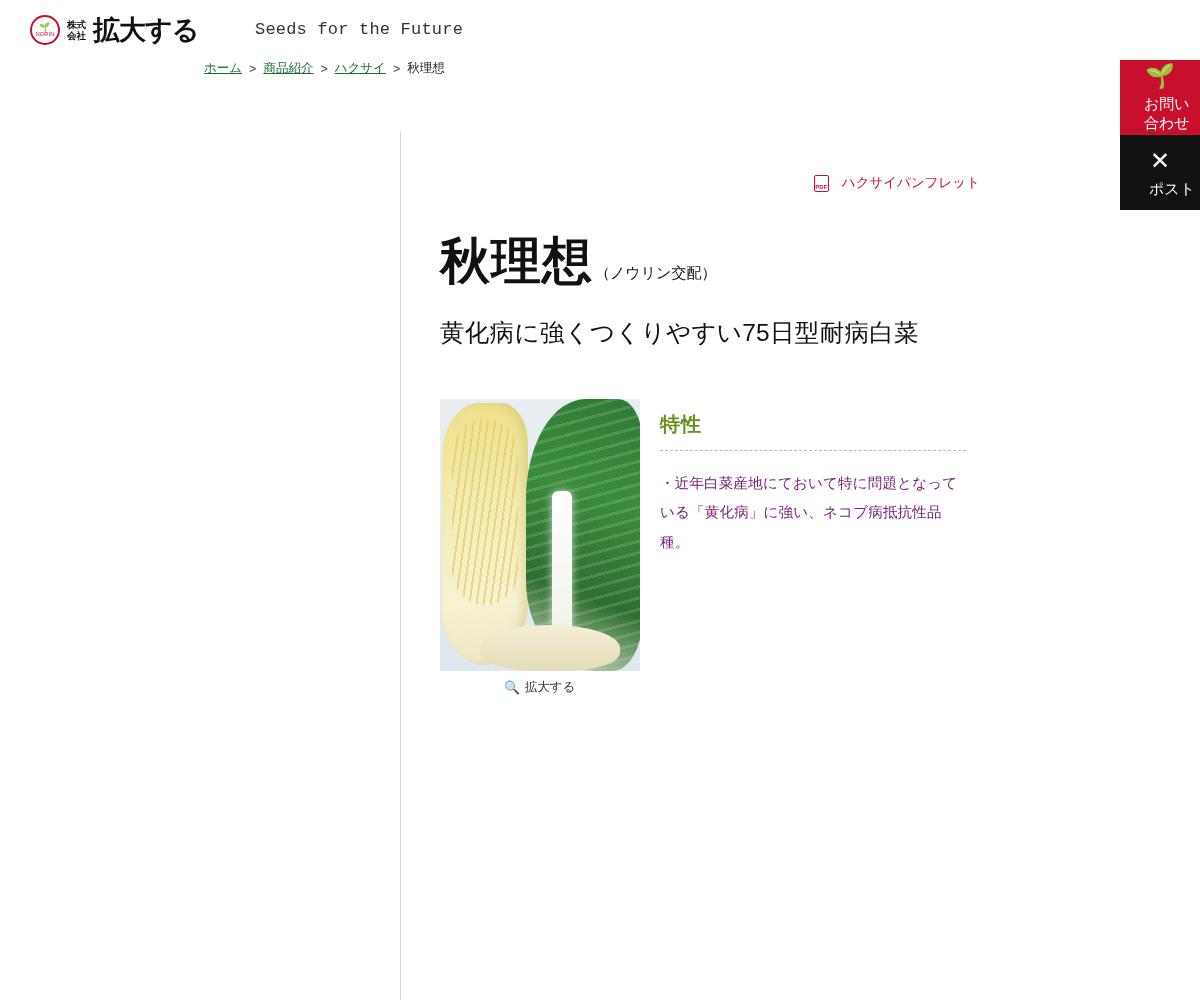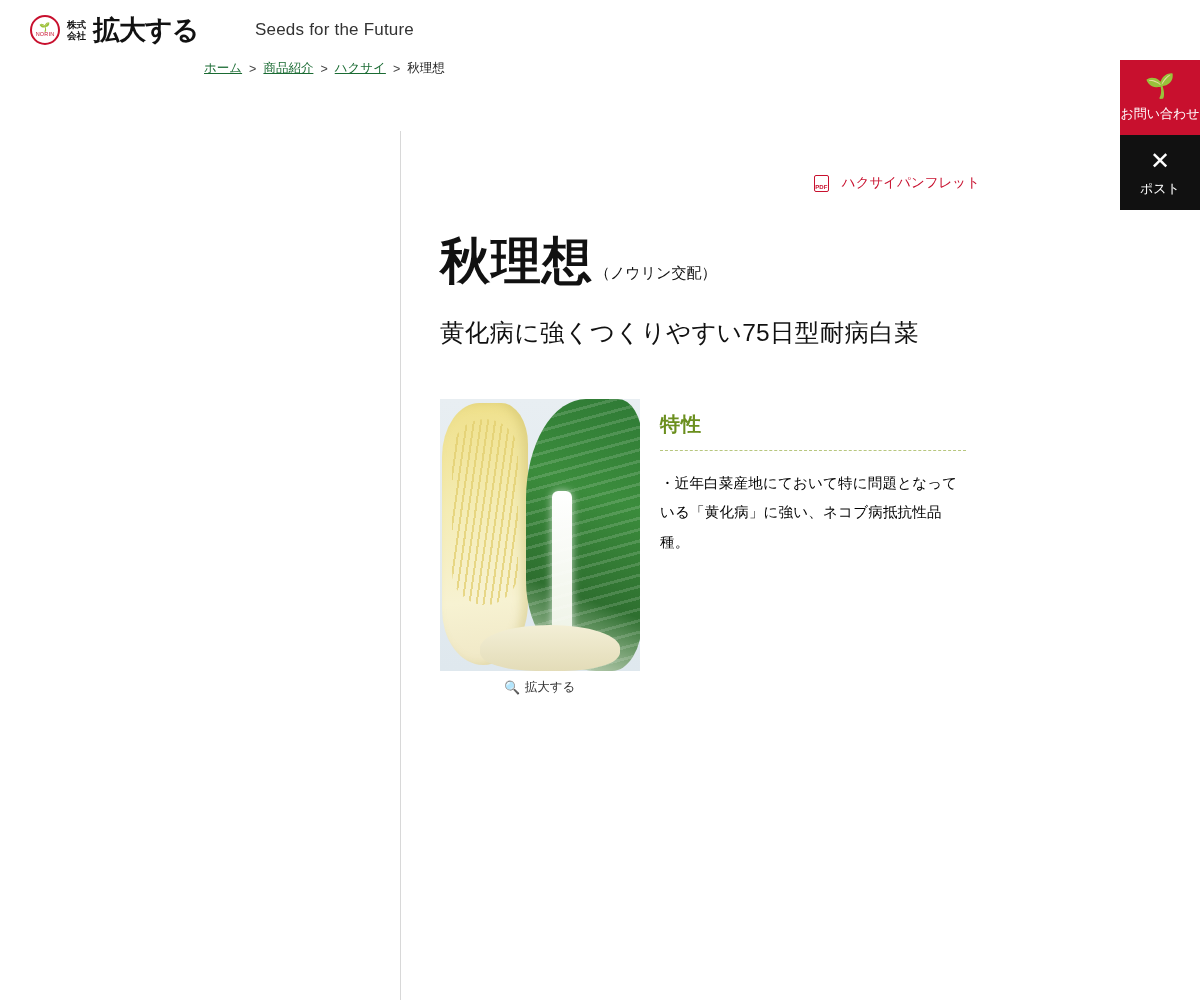--- a/index.html
+++ b/index.html
@@ -33,21 +33,21 @@
     font-size: 9.5px; line-height: 11px; color: #111; font-weight: bold;
     text-align: center;
   }
   .logo-name {
     font-size: 27px; font-weight: bold; letter-spacing: -1px; color: #111;
     font-family: "DejaVu Sans", "Liberation Sans", sans-serif;
   }
   .tagline {
     position: absolute; left: 255px; top: 20px;
     font-size: 17px; color: #333;
-    font-family: Liberation Sans, sans-serif;
+    font-family: Liberation Mono, monospace;
     letter-spacing: .2px;
   }
 
   
   .breadcrumb {
     position: absolute; left: 204px; top: 60px;
     font-size: 12.5px; color: #333;
     display: flex; align-items: center; gap: 7px;
   }
   .breadcrumb a {
@@ -62,21 +62,21 @@
   }
   .side-btn {
     width: 80px; height: 75px;
     display: flex; flex-direction: column;
     align-items: center; justify-content: center;
     color: #fff; cursor: pointer;
   }
   .side-btn.contact { background: #c8102e; }
   .side-btn.post { background: #111; }
   .side-btn .sb-icon { font-size: 24px; line-height: 28px; }
-  .side-btn .sb-label { font-size: 13px; margin-top: 5px; }
+  .side-btn .sb-label { font-size: 15px; margin-top: 5px; margin-left: 24px; }
 
   
   .divider {
     position: absolute; left: 400px; top: 131px;
     width: 1px; height: 869px; background: #d8d8d8;
   }
 
   
   .main { position: absolute; left: 440px; top: 150px; width: 540px; }
 
@@ -158,21 +158,21 @@
   .text-col { width: 318px; }
   .sec-title {
     font-size: 20px; color: #6b8f1e; font-weight: bold; letter-spacing: 1px;
     margin: 12px 0 0 0;
   }
   .sec-rule {
     margin-top: 12px; height: 0; border-top: 1px dashed #b7c67e; width: 306px;
   }
   .body-text {
     margin-top: 18px; font-size: 14.5px; line-height: 2.05;
-    color: #000000; letter-spacing: .2px; width: 310px;
+    color: #701a75; letter-spacing: .2px; width: 310px;
   }
   .body-text p { margin: 0; }
 </style>
 </head>
 <body>
 
 <div class="page">
 
   <div class="header">
     <div class="logo-wrap">

